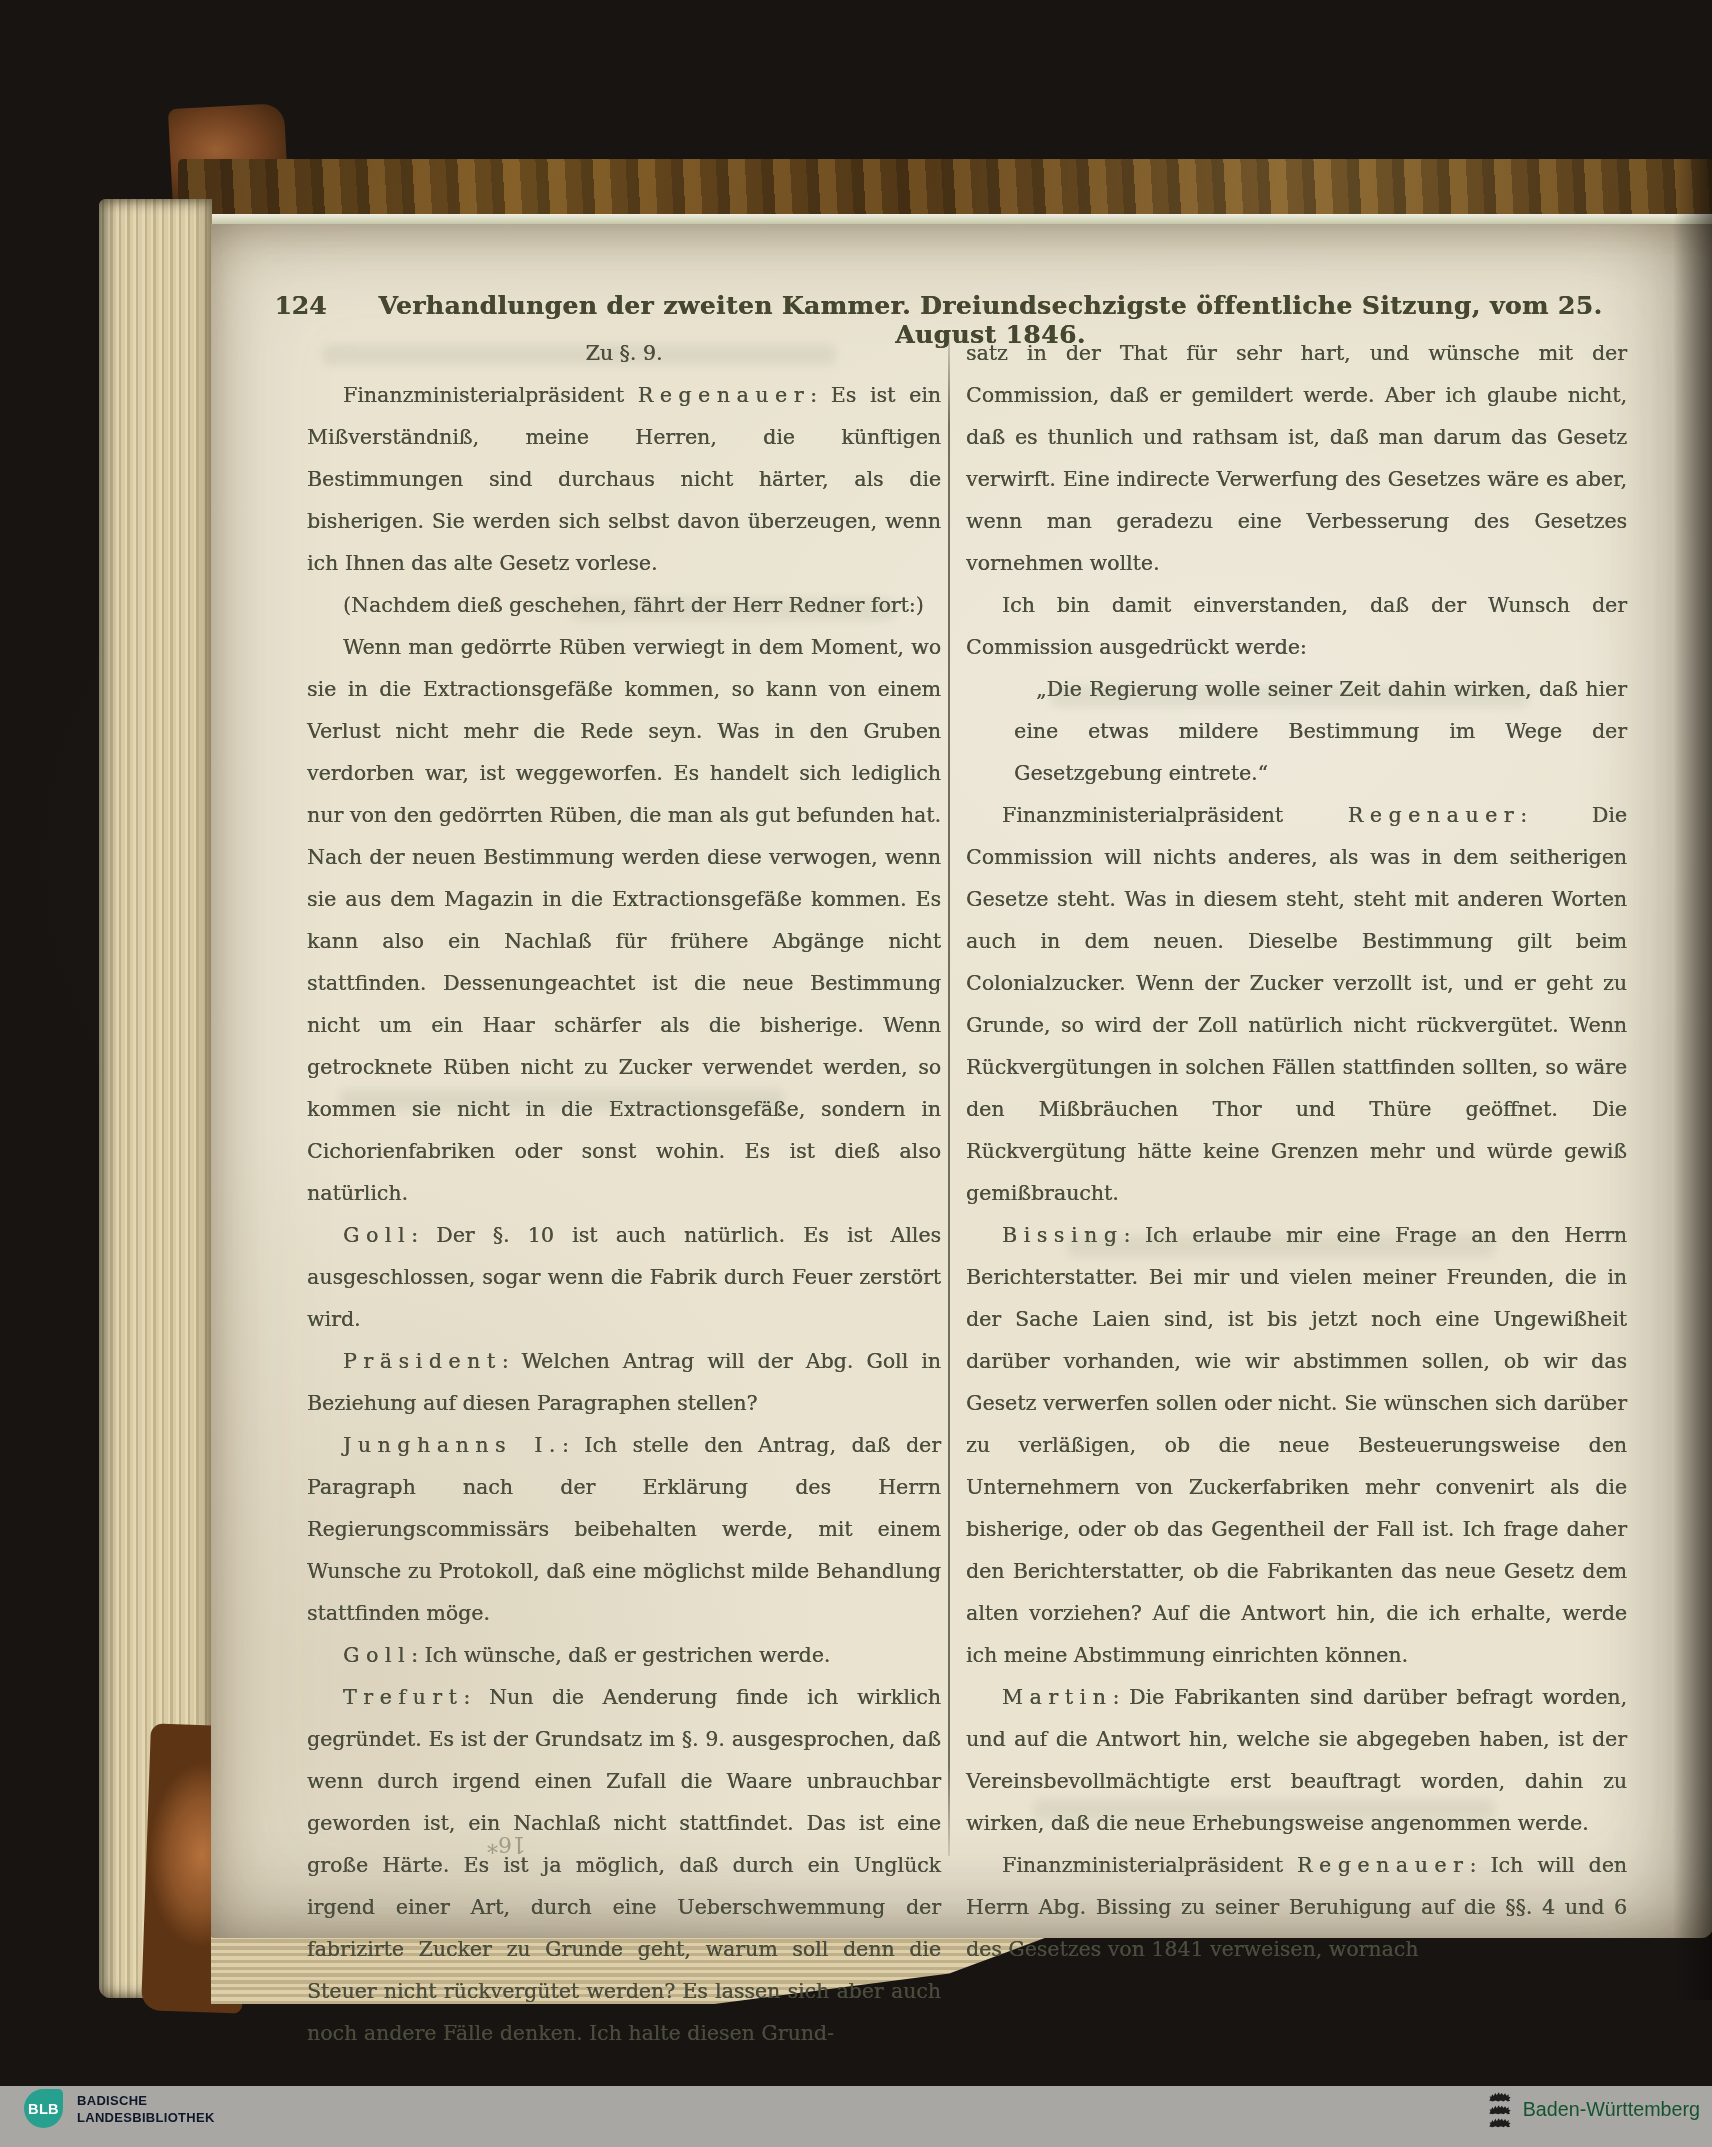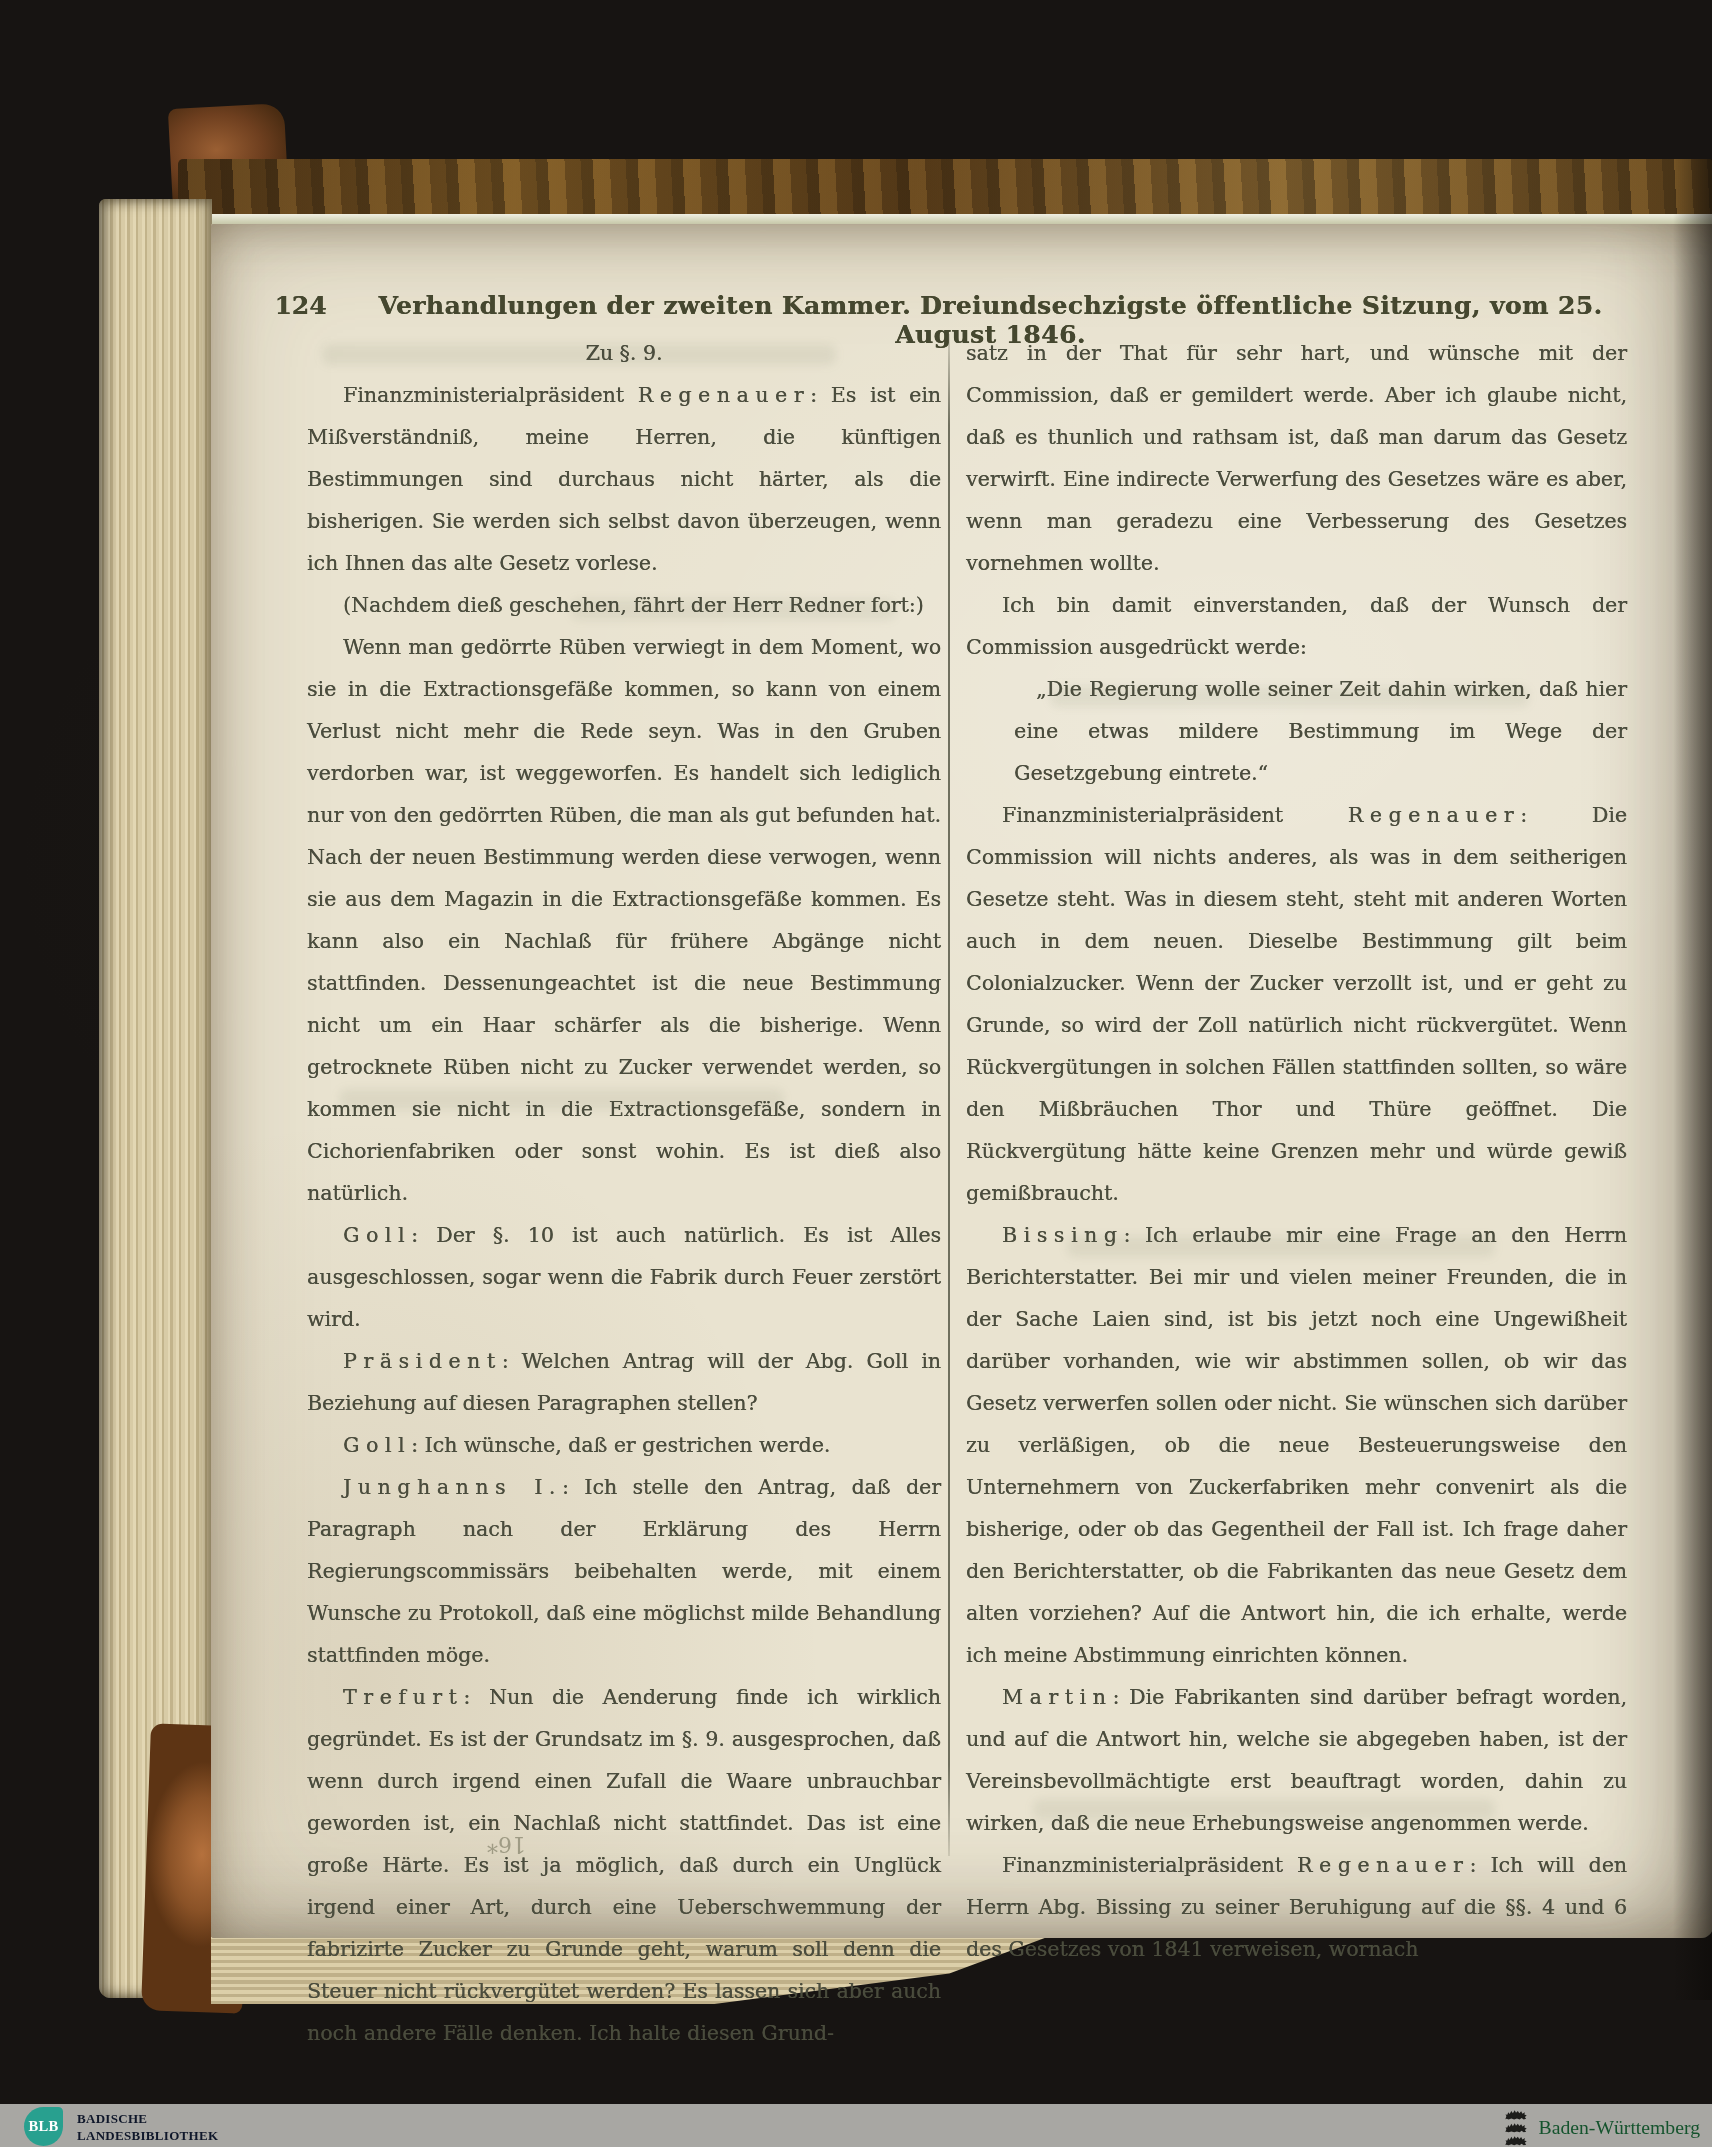--- a/index.html
+++ b/index.html
@@ -61,22 +61,22 @@
   .para{margin:0;text-indent:36px;}
   .para.noindent{text-indent:0;}
   .para.heading{text-align:center;text-indent:0;}
   .para.quote{margin-left:48px;text-indent:22px;}
   .speaker{letter-spacing:0.32em;}
   .sig-mark{position:absolute;left:276px;top:1608px;font-size:22px;color:rgba(95,95,72,0.5);
        transform:rotate(180deg);}
   .smudge{position:absolute;height:20.5px;border-radius:8.6px;background:rgba(108,114,88,0.10);filter:blur(4.3px);}
 
   
-  .footer-bar{position:absolute;left:0;bottom:0;width:1712px;height:44px;background:#a8a7a3;
-       font-family:Liberation Serif, serif;}
+  .footer-bar{position:absolute;left:0;bottom:0;width:1712px;height:62px;background:#a8a7a3;
+       font-family:Liberation Sans, sans-serif;}
   .blb-logo{position:absolute;left:24px;top:3.4px;width:39px;height:39px;background:#28a08f;
        border-radius:50% 12% 50% 50%;display:flex;align-items:center;justify-content:center;
        color:#fff;font-weight:bold;font-size:14.6px;letter-spacing:0.3px;}
   .blb-name{position:absolute;left:77px;top:6px;font-size:13px;font-weight:bold;color:#0f172a;
        line-height:17px;letter-spacing:0.3px;}
   .bw-group{position:absolute;right:12px;top:2.6px;height:41px;display:flex;align-items:center;gap:10.3px;}
   .bw-lions{width:24px;height:39px;display:block;}
   .bw-text{font-size:19.7px;color:#14532d;}
 </style>
 </head>
@@ -107,22 +107,22 @@
     <div class="smudge" style="left:856px;top:1012px;width:428px;"></div>
     <div class="smudge" style="left:822px;top:1575px;width:462px;"></div>
 
     <div class="col col-left" id="col-left">
         <p class="para heading"><span>Zu §. 9.</span></p>
         <p class="para"><span>Finanzministerialpräsident </span><span class="speaker">Regenauer</span><span>: Es ist ein Mißverständniß, meine Herren, die künftigen Bestimmungen sind durchaus nicht härter, als die bisherigen. Sie werden sich selbst davon überzeugen, wenn ich Ihnen das alte Gesetz vorlese.</span></p>
         <p class="para"><span>(Nachdem dieß geschehen, fährt der Herr Redner fort:)</span></p>
         <p class="para"><span>Wenn man gedörrte Rüben verwiegt in dem Moment, wo sie in die Extractionsgefäße kommen, so kann von einem Verlust nicht mehr die Rede seyn. Was in den Gruben verdorben war, ist weggeworfen. Es handelt sich lediglich nur von den gedörrten Rüben, die man als gut befunden hat. Nach der neuen Bestimmung werden diese verwogen, wenn sie aus dem Magazin in die Extractionsgefäße kommen. Es kann also ein Nachlaß für frühere Abgänge nicht stattfinden. Dessenungeachtet ist die neue Bestimmung nicht um ein Haar schärfer als die bisherige. Wenn getrocknete Rüben nicht zu Zucker verwendet werden, so kommen sie nicht in die Extractionsgefäße, sondern in Cichorienfabriken oder sonst wohin. Es ist dieß also natürlich.</span></p>
         <p class="para"><span class="speaker">Goll</span><span>: Der §. 10 ist auch natürlich. Es ist Alles ausgeschlossen, sogar wenn die Fabrik durch Feuer zerstört wird.</span></p>
         <p class="para"><span class="speaker">Präsident</span><span>: Welchen Antrag will der Abg. Goll in Beziehung auf diesen Paragraphen stellen?</span></p>
+        <p class="para"><span class="speaker">Junghanns I.</span><span>: Ich stelle den Antrag, daß der Paragraph nach der Erklärung des Herrn Regierungscommissärs beibehalten werde, mit einem Wunsche zu Protokoll, daß eine möglichst milde Behandlung stattfinden möge.</span></p>
         <p class="para"><span class="speaker">Goll</span><span>: Ich wünsche, daß er gestrichen werde.</span></p>
-        <p class="para"><span class="speaker">Junghanns I.</span><span>: Ich stelle den Antrag, daß der Paragraph nach der Erklärung des Herrn Regierungscommissärs beibehalten werde, mit einem Wunsche zu Protokoll, daß eine möglichst milde Behandlung stattfinden möge.</span></p>
         <p class="para"><span class="speaker">Trefurt</span><span>: Nun die Aenderung finde ich wirklich gegründet. Es ist der Grundsatz im §. 9. ausgesprochen, daß wenn durch irgend einen Zufall die Waare unbrauchbar geworden ist, ein Nachlaß nicht stattfindet. Das ist eine große Härte. Es ist ja möglich, daß durch ein Unglück irgend einer Art, durch eine Ueberschwemmung der fabrizirte Zucker zu Grunde geht, warum soll denn die Steuer nicht rückvergütet werden? Es lassen sich aber auch noch andere Fälle denken. Ich halte diesen Grund-</span></p>
       </div>
     <div class="col-divider"></div>
     <div class="col col-right" id="col-right">
         <p class="para noindent"><span>satz in der That für sehr hart, und wünsche mit der Commission, daß er gemildert werde. Aber ich glaube nicht, daß es thunlich und rathsam ist, daß man darum das Gesetz verwirft. Eine indirecte Verwerfung des Gesetzes wäre es aber, wenn man geradezu eine Verbesserung des Gesetzes vornehmen wollte.</span></p>
         <p class="para"><span>Ich bin damit einverstanden, daß der Wunsch der Commission ausgedrückt werde:</span></p>
         <p class="para quote"><span>„Die Regierung wolle seiner Zeit dahin wirken, daß hier eine etwas mildere Bestimmung im Wege der Gesetzgebung eintrete.“</span></p>
         <p class="para"><span>Finanzministerialpräsident </span><span class="speaker">Regenauer</span><span>: Die Commission will nichts anderes, als was in dem seitherigen Gesetze steht. Was in diesem steht, steht mit anderen Worten auch in dem neuen. Dieselbe Bestimmung gilt beim Colonialzucker. Wenn der Zucker verzollt ist, und er geht zu Grunde, so wird der Zoll natürlich nicht rückvergütet. Wenn Rückvergütungen in solchen Fällen stattfinden sollten, so wäre den Mißbräuchen Thor und Thüre geöffnet. Die Rückvergütung hätte keine Grenzen mehr und würde gewiß gemißbraucht.</span></p>
         <p class="para"><span class="speaker">Bissing</span><span>: Ich erlaube mir eine Frage an den Herrn Berichterstatter. Bei mir und vielen meiner Freunden, die in der Sache Laien sind, ist bis jetzt noch eine Ungewißheit darüber vorhanden, wie wir abstimmen sollen, ob wir das Gesetz verwerfen sollen oder nicht. Sie wünschen sich darüber zu verläßigen, ob die neue Besteuerungsweise den Unternehmern von Zuckerfabriken mehr convenirt als die bisherige, oder ob das Gegentheil der Fall ist. Ich frage daher den Berichterstatter, ob die Fabrikanten das neue Gesetz dem alten vorziehen? Auf die Antwort hin, die ich erhalte, werde ich meine Abstimmung einrichten können.</span></p>
         <p class="para"><span class="speaker">Martin</span><span>: Die Fabrikanten sind darüber befragt worden, und auf die Antwort hin, welche sie abgegeben haben, ist der Vereinsbevollmächtigte erst beauftragt worden, dahin zu wirken, daß die neue Erhebungsweise angenommen werde.</span></p>

